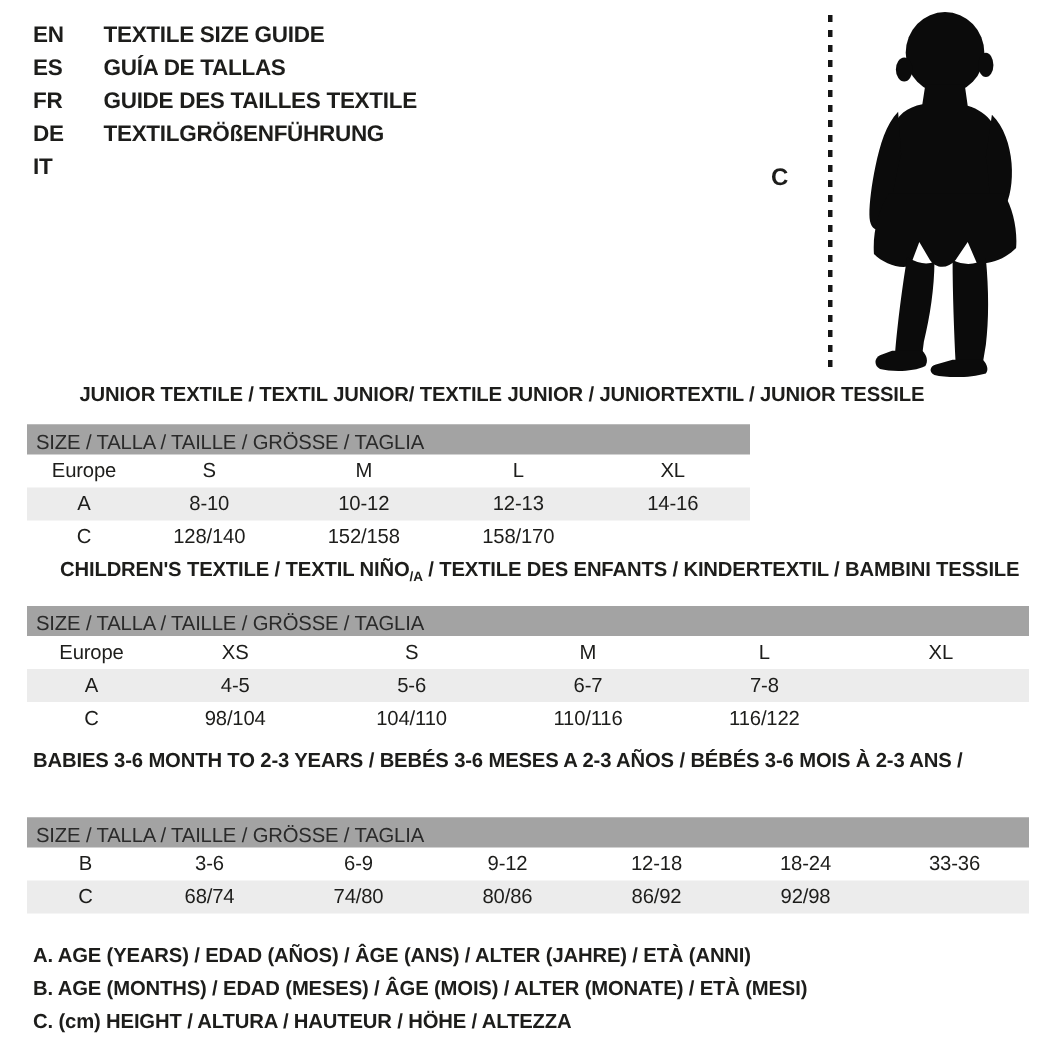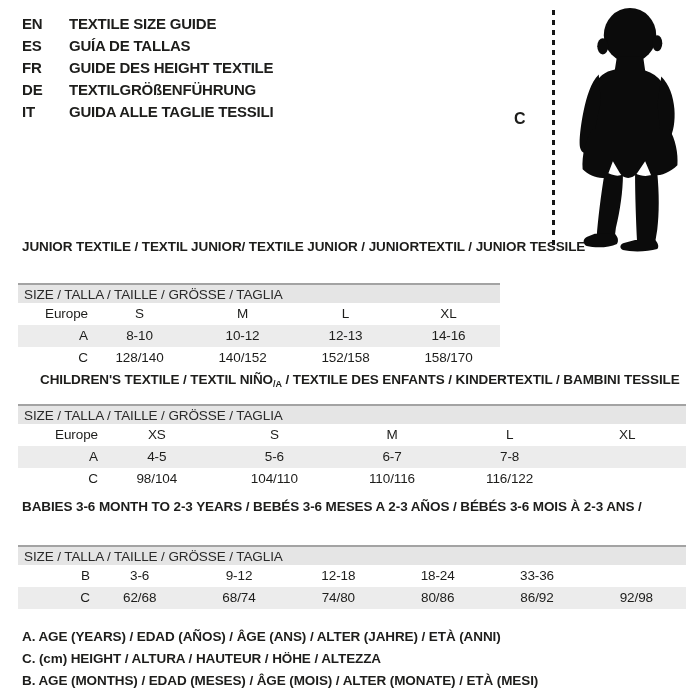--- a/index.html
+++ b/index.html
@@ -22,59 +22,58 @@
   }
   .measure-c { position:absolute; left:514px; top:110px; font-size:16px; font-weight:bold; }
   .toddler { position:absolute; left:564px; top:6px; width:128px; height:246px; }
 
   
   .tbl-title { position:absolute; left:22px; font-size:13.5px; font-weight:bold; letter-spacing:-0.1px; white-space:nowrap; }
   .tbl-title .sub { font-size:9px; vertical-align:-3px; }
   .tbl-title.two-line { line-height:22px; white-space:normal; width:640px; }
   .size-table { position:absolute; left:18px; }
   .size-bar {
-    height:20px; line-height:19px; background:#e5e5e5; border-top:2px solid #a3a3a3;
+    height:20px; line-height:19px; background:#a3a3a3; border-top:2px solid #a3a3a3;
     font-size:13.5px; padding-left:6px; color:#2a2a2a; letter-spacing:-0.1px;
   }
   .trow { display:grid; height:22px; line-height:22px; font-size:13.5px; letter-spacing:-0.1px; }
   .trow.alt { background:#ececec; }
   .t1 .trow { grid-template-columns:70px repeat(4,1fr); }
   .t2 .trow { grid-template-columns:80px repeat(5,1fr); }
   .t3 .trow { grid-template-columns:72px repeat(6,1fr); }
   .cell { text-align:center; }
-  .cell.label { text-align:right; padding-left:6px; }
+  .cell.label { text-align:center; padding-left:6px; }
 
   
   .footnotes { position:absolute; left:22px; top:626px; font-size:13.5px; font-weight:bold; line-height:22px; letter-spacing:-0.1px; }
 </style>
 </head>
 <body>
 
 <div class="page">
 
   <div class="lang-block">
     <div class="lang-row">
       <span class="lang-code">EN</span>
       <span>TEXTILE SIZE GUIDE</span>
     </div>
     <div class="lang-row">
       <span class="lang-code">ES</span>
       <span>GUÍA DE TALLAS</span>
     </div>
     <div class="lang-row">
       <span class="lang-code">FR</span>
-      <span>GUIDE DES HEIGHT TEXTILE</span>
+      <span>GUIDE DES TAILLES TEXTILE</span>
     </div>
     <div class="lang-row">
       <span class="lang-code">DE</span>
       <span>TEXTILGRÖßENFÜHRUNG</span>
     </div>
     <div class="lang-row">
       <span class="lang-code">IT</span>
-      <span>GUIDA ALLE TAGLIE TESSILI</span>
     </div>
   </div>
 
   <div class="dashed-line"></div>
   <div class="measure-c">C</div>
   <svg class="toddler" viewBox="0 0 126 244" xmlns="http://www.w3.org/2000/svg">
     <g fill="#0b0b0b">
       <ellipse cx="65" cy="29" rx="26" ry="27"></ellipse>
       <ellipse cx="38" cy="40" rx="5.5" ry="8"></ellipse>
       <ellipse cx="92" cy="37" rx="5" ry="8"></ellipse>
@@ -82,41 +81,40 @@
       <path d="M34 68 C 26 76 22 90 19 104 C 16.5 116 15 128 15 136 C 15 142 17 146 21 146 C 25 146 27 142 28 136 C 30 124 33 108 36 96 Z"></path>
       <path d="M96 70 C 104 78 108 90 109 102 C 110 114 108 126 104 132 C 101 136 96 135 95 130 C 94 120 94 108 92 98 Z"></path>
       <path d="M28 122 L 104 122 C 110 132 113 146 112 158 C 104 166 94 169 86 168 L 80 154 L 72 166 C 67 172 59 172 55 166 L 48 154 L 42 170 C 34 172 24 168 18 162 C 17 148 21 132 28 122 Z"></path>
       <path d="M40 164 C 48 169 54 169 58 167 C 58 184 55 204 51 220 L 50 228 L 32 228 C 33 214 36 188 40 164 Z"></path>
       <path d="M70 166 C 78 170 86 169 92 165 C 94 186 94 206 92 222 L 90 234 L 72 234 C 71 214 70 188 70 166 Z"></path>
       <path d="M30 226 L 50 226 C 53 229 54 233 52 236 C 44 240 30 240 22 238 C 18 236 18 231 22 229 Z"></path>
       <path d="M70 232 L 90 232 C 93 235 94 239 92 241 C 82 244 66 244 58 242 C 54 240 55 236 59 235 Z"></path>
     </g>
   </svg>
 
-  <div class="tbl-title" style="top:239px;">JUNIOR TEXTILE / TEXTIL JUNIOR/ TEXTILE JUNIOR / JUNIORTEXTIL / JUNIOR TESSILE</div>
+  <div class="tbl-title" style="top:255px;margin-left:31px;">JUNIOR TEXTILE / TEXTIL JUNIOR/ TEXTILE JUNIOR / JUNIORTEXTIL / JUNIOR TESSILE</div>
   <div class="size-table t1" style="top:283px; width:482px;">
     <div class="size-bar">SIZE / TALLA / TAILLE / GRÖSSE / TAGLIA</div>
     <div class="trow">
       <div class="cell label">Europe</div>
       <div class="cell">S</div>
       <div class="cell">M</div>
       <div class="cell">L</div>
       <div class="cell">XL</div>
     </div>
     <div class="trow alt">
       <div class="cell label">A</div>
       <div class="cell">8-10</div>
       <div class="cell">10-12</div>
       <div class="cell">12-13</div>
       <div class="cell">14-16</div>
     </div>
     <div class="trow">
       <div class="cell label">C</div>
       <div class="cell">128/140</div>
-      <div class="cell">140/152</div>
       <div class="cell">152/158</div>
       <div class="cell">158/170</div>
     </div>
   </div>
 
   <div class="tbl-title" style="top:372px;margin-left:18px;"><span>CHILDREN'S TEXTILE / TEXTIL NIÑO</span><span class="sub">/A</span><span> / TEXTILE DES ENFANTS / KINDERTEXTIL / BAMBINI TESSILE</span></div>
   <div class="size-table t2" style="top:404px; width:668px;">
     <div class="size-bar">SIZE / TALLA / TAILLE / GRÖSSE / TAGLIA</div>
     <div class="trow">
       <div class="cell label">Europe</div>
@@ -141,35 +139,35 @@
       <div class="cell">116/122</div>
     </div>
   </div>
 
   <div class="tbl-title two-line" style="top:496px;"><span>BABIES 3-6 MONTH TO 2-3 YEARS / BEBÉS 3-6 MESES A 2-3 AÑOS / BÉBÉS 3-6 MOIS À 2-3 ANS /</span><br></div>
   <div class="size-table t3" style="top:545px; width:668px;">
     <div class="size-bar">SIZE / TALLA / TAILLE / GRÖSSE / TAGLIA</div>
     <div class="trow">
       <div class="cell label">B</div>
       <div class="cell">3-6</div>
+      <div class="cell">6-9</div>
       <div class="cell">9-12</div>
       <div class="cell">12-18</div>
       <div class="cell">18-24</div>
       <div class="cell">33-36</div>
     </div>
     <div class="trow alt">
       <div class="cell label">C</div>
-      <div class="cell">62/68</div>
       <div class="cell">68/74</div>
       <div class="cell">74/80</div>
       <div class="cell">80/86</div>
       <div class="cell">86/92</div>
       <div class="cell">92/98</div>
     </div>
   </div>
 
   <div class="footnotes">
     <div>A. AGE (YEARS) / EDAD (AÑOS) / ÂGE (ANS) / ALTER (JAHRE) / ETÀ (ANNI)</div>
+    <div>B. AGE (MONTHS) / EDAD (MESES) / ÂGE (MOIS) / ALTER (MONATE) / ETÀ (MESI)</div>
     <div>C. (cm) HEIGHT / ALTURA / HAUTEUR / HÖHE / ALTEZZA</div>
-    <div>B. AGE (MONTHS) / EDAD (MESES) / ÂGE (MOIS) / ALTER (MONATE) / ETÀ (MESI)</div>
   </div>
 
 </div>
 
 </body></html>

